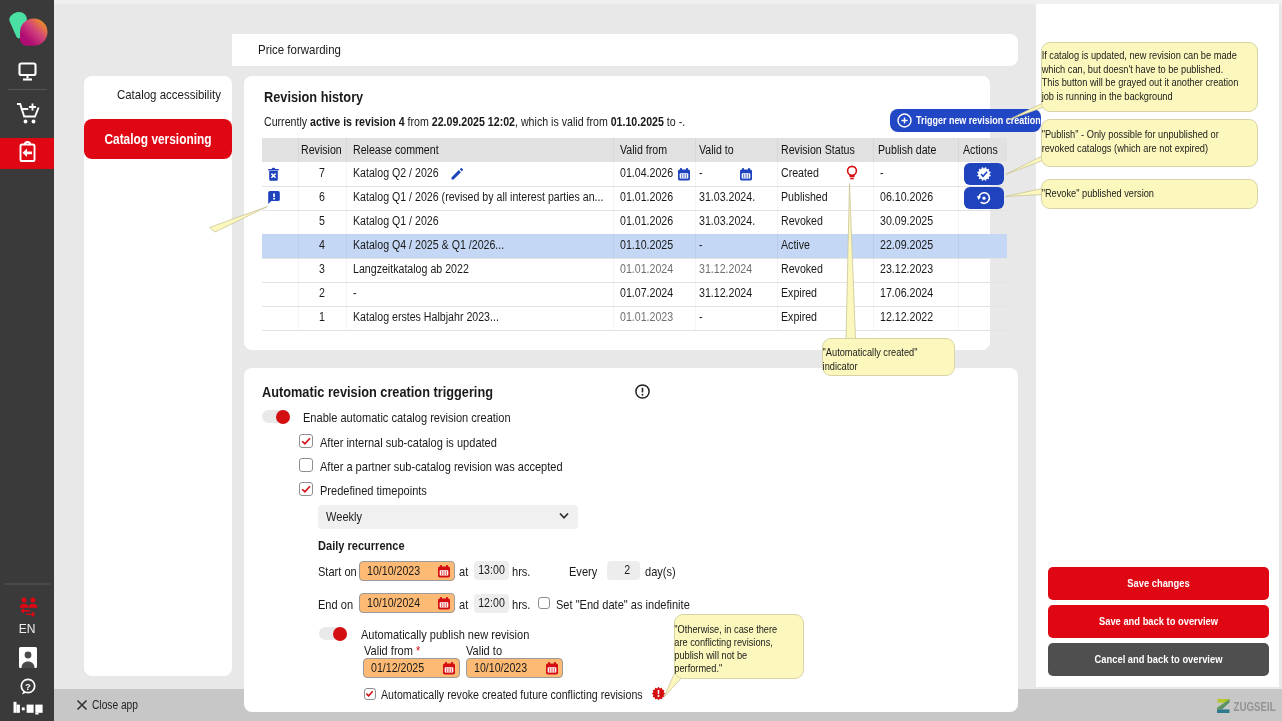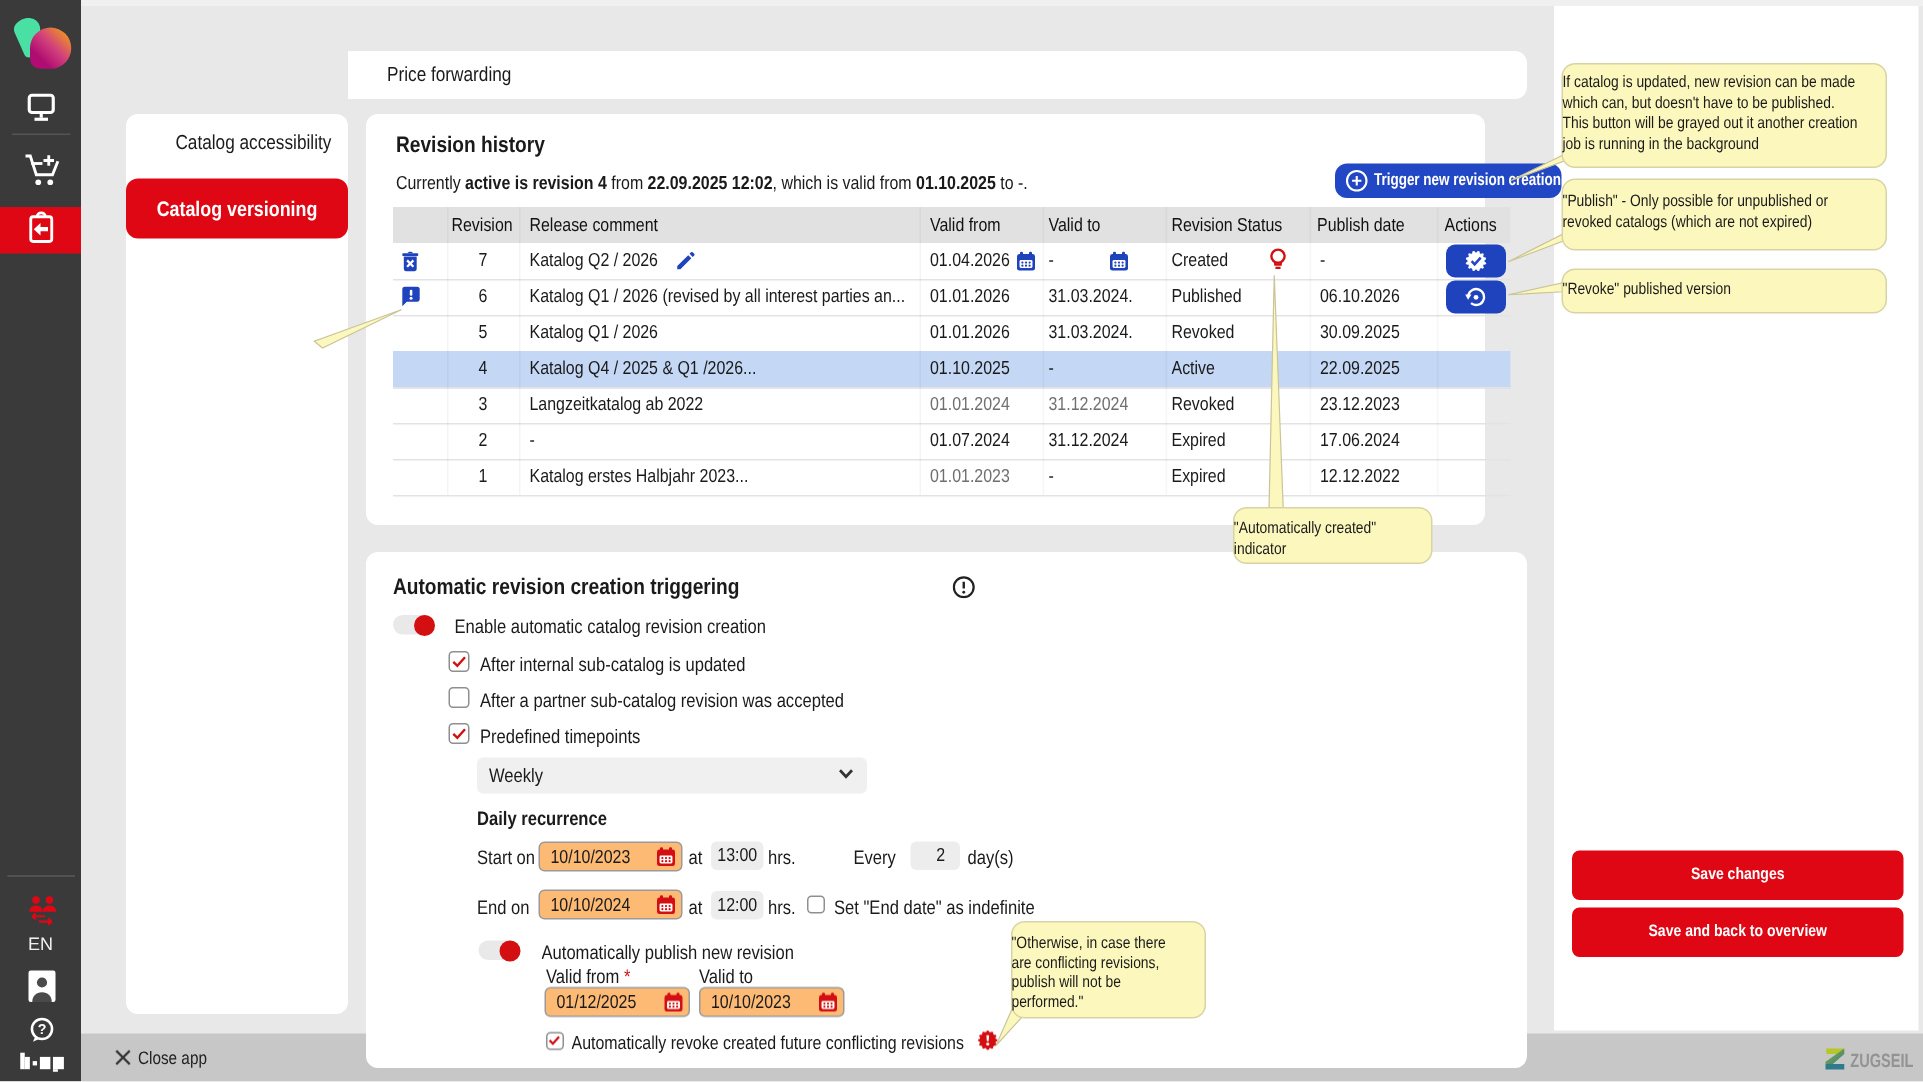--- a/index.html
+++ b/index.html
@@ -423,20 +423,23 @@
   <div class="ylw" style="left:1041px;top:179px;width:215px;height:21px;padding-top:7px;">
       <div class="in">"Revoke" published version</div>
     </div>
 
   <div class="redbtn" style="left:1048px;top:567px;width:221px;height:33px;line-height:33px;">
       <div class="txc" style="line-height:33px;">Save changes</div>
     </div>
   <div class="redbtn" style="left:1048px;top:605px;width:221px;height:33px;line-height:33px;">
       <div class="txc" style="line-height:33px;">Save and back to overview</div>
     </div>
+  <div class="redbtn" style="left:1048px;top:643px;width:221px;height:33px;line-height:33px;background:#4f4f4f;">
+      <div class="txc" style="line-height:33px;">Cancel and back to overview</div>
+    </div>
 
   <div class="ylw" style="left:822px;top:338px;width:131px;height:29px;padding-top:7px;">
       <div class="in">"Automatically created"<br>indicator</div>
     </div>
   <div class="ylw" style="left:674px;top:614px;width:128px;height:55px;padding-top:8px;font-size:11px;line-height:13px;">
       <div class="in">"Otherwise, in case there<br>are conflicting revisions,<br>publish will not be<br>performed."</div>
     </div>
 
   <div class="abs tx" style="left:92px;top:699px;height:12px;line-height:12px;font-size:12px;color:#222;">Close app</div>
   <svg class="abs" style="left:76px;top:699px;z-index:3;" width="12" height="12" viewBox="0 0 12 12">

